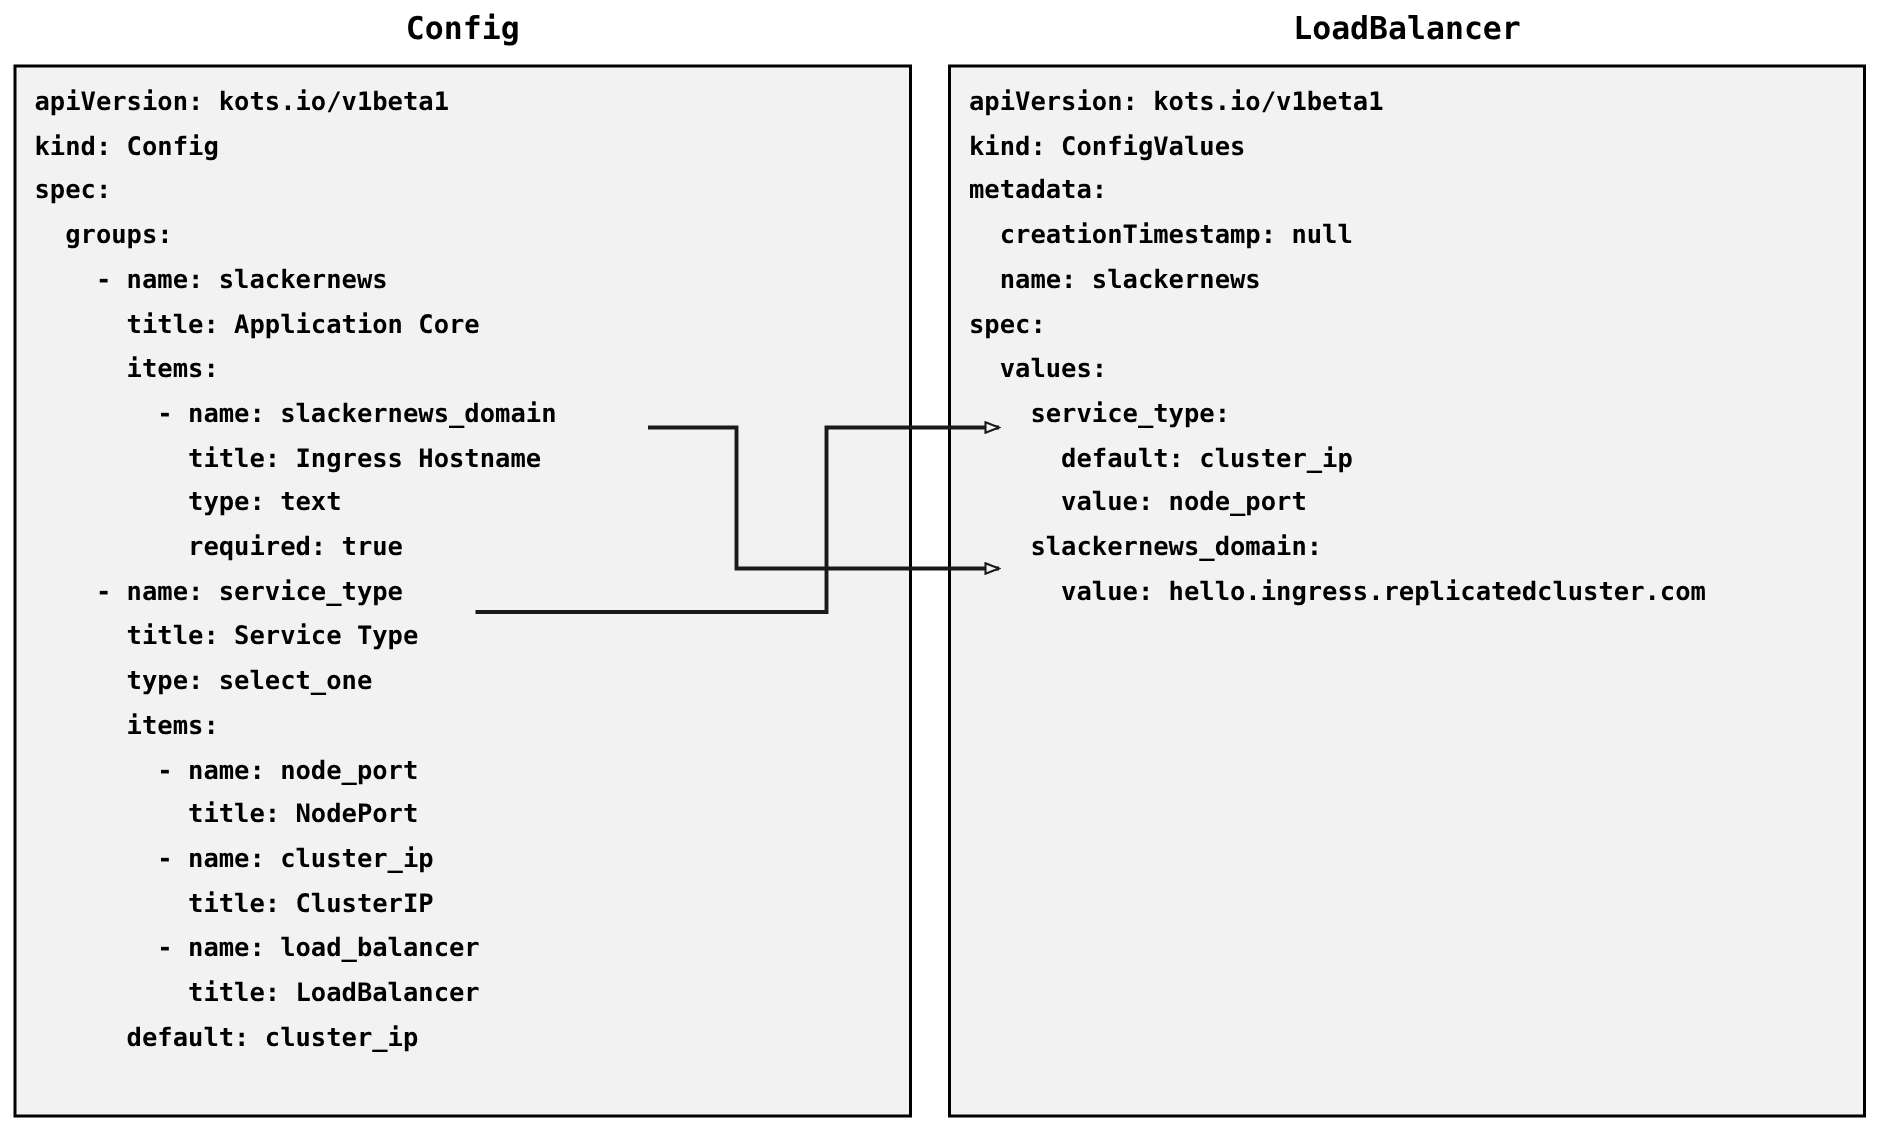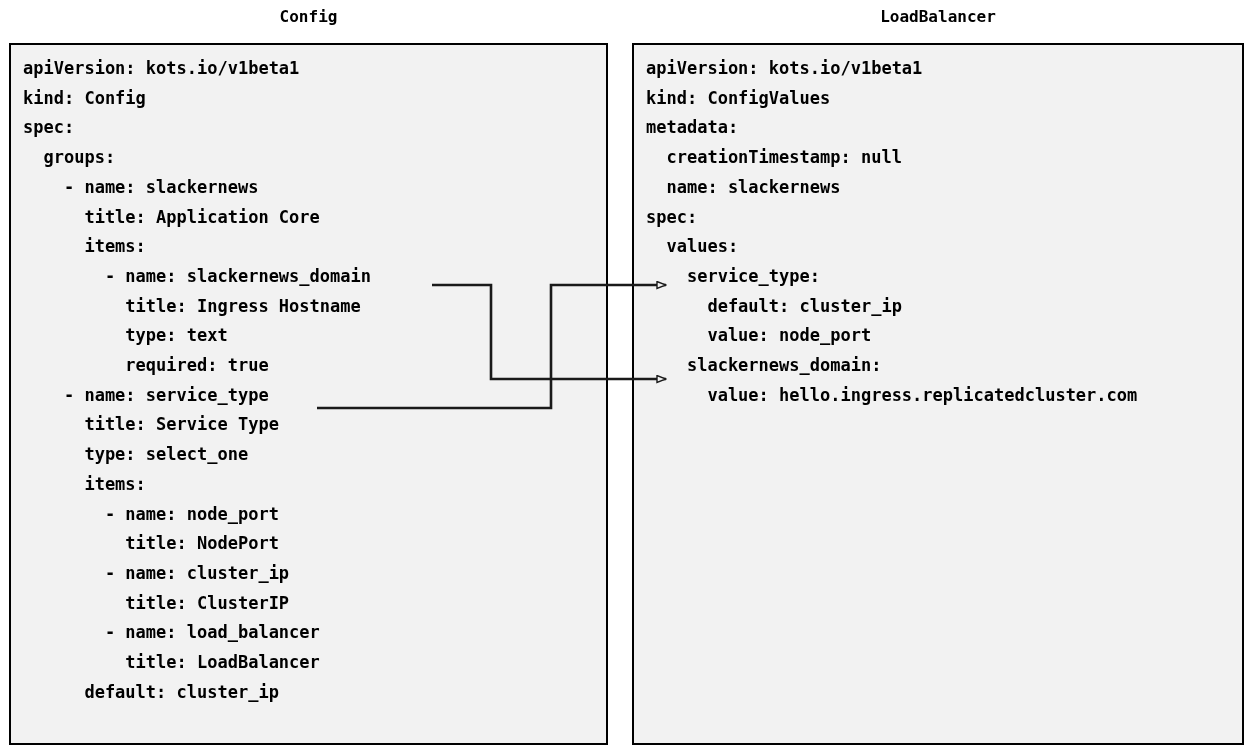--- a/index.html
+++ b/index.html
@@ -12,21 +12,21 @@
     height: 756px;
     position: relative;
     font-family: "DejaVu Sans Mono", "Liberation Mono", monospace;
     overflow: hidden;
   }
 
   .panel-title {
     position: absolute;
     top: 7px;
     font-family: "DejaVu Sans Mono", "Liberation Mono", monospace;
-    font-size: 16px;
+    font-size: 21px;
     font-weight: bold;
     color: #000000;
     text-align: center;
     white-space: nowrap;
     letter-spacing: 0px;
   }
   #title-config   { left: 9px;  width: 599px; }
   #title-values   { left: 632px; width: 612px; }
 
   .yaml-panel {

